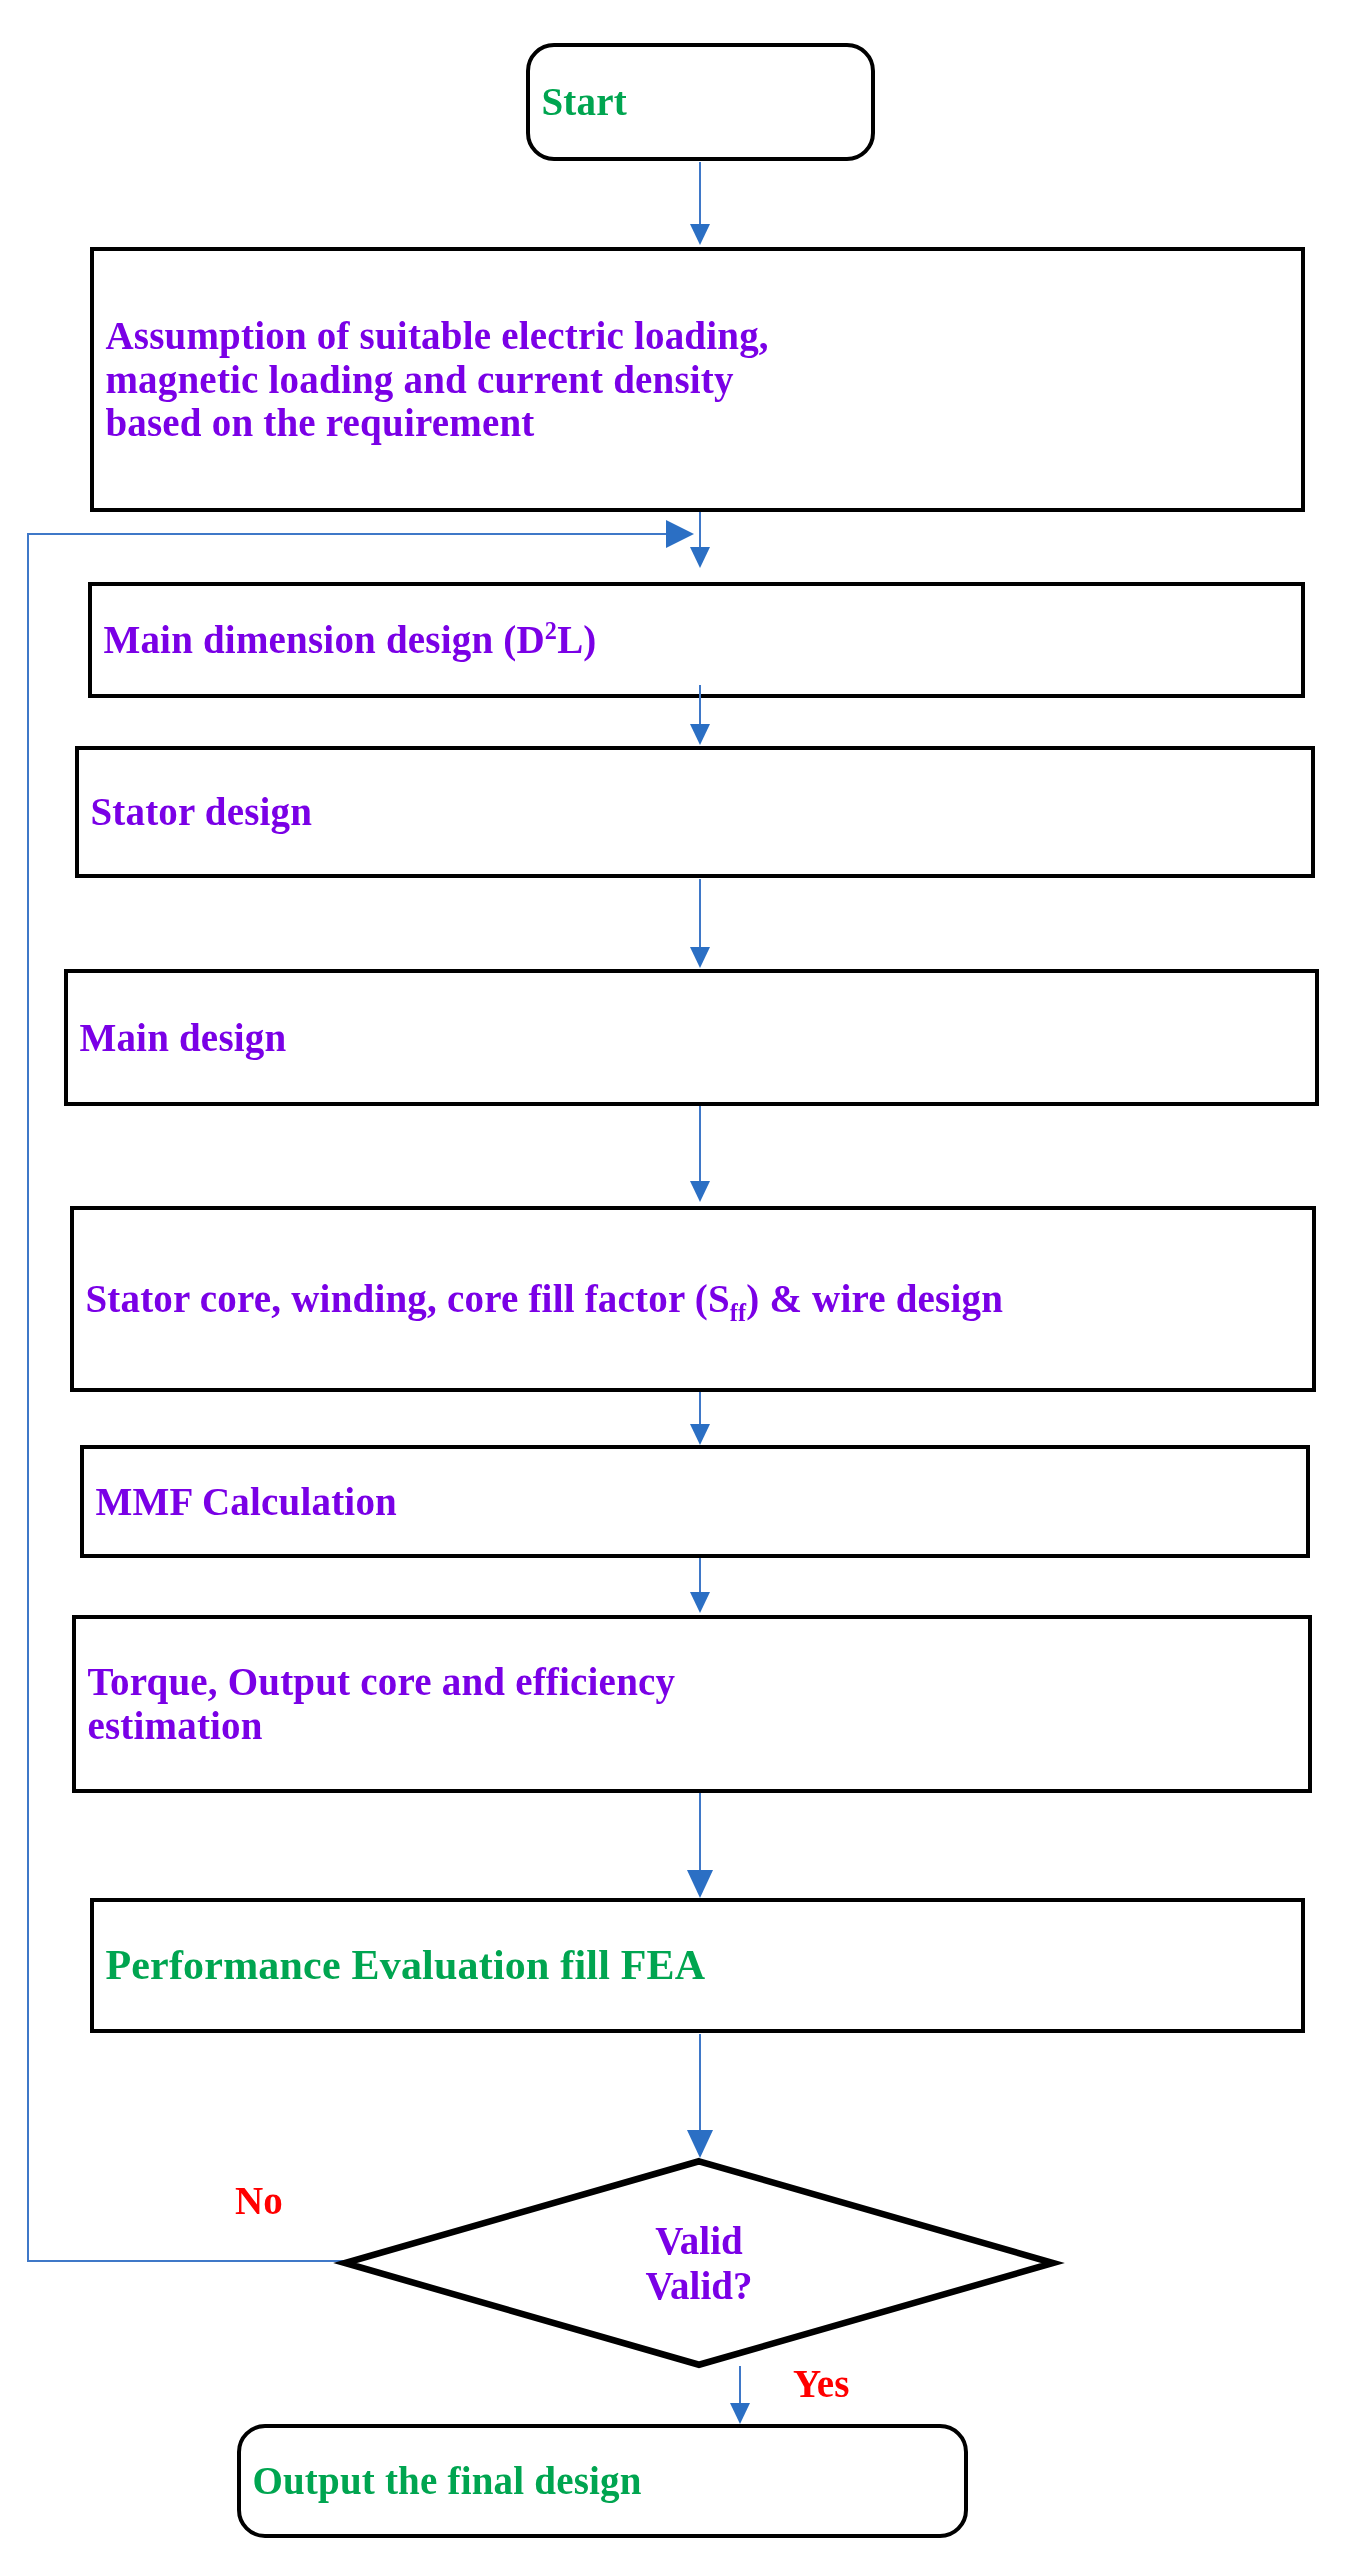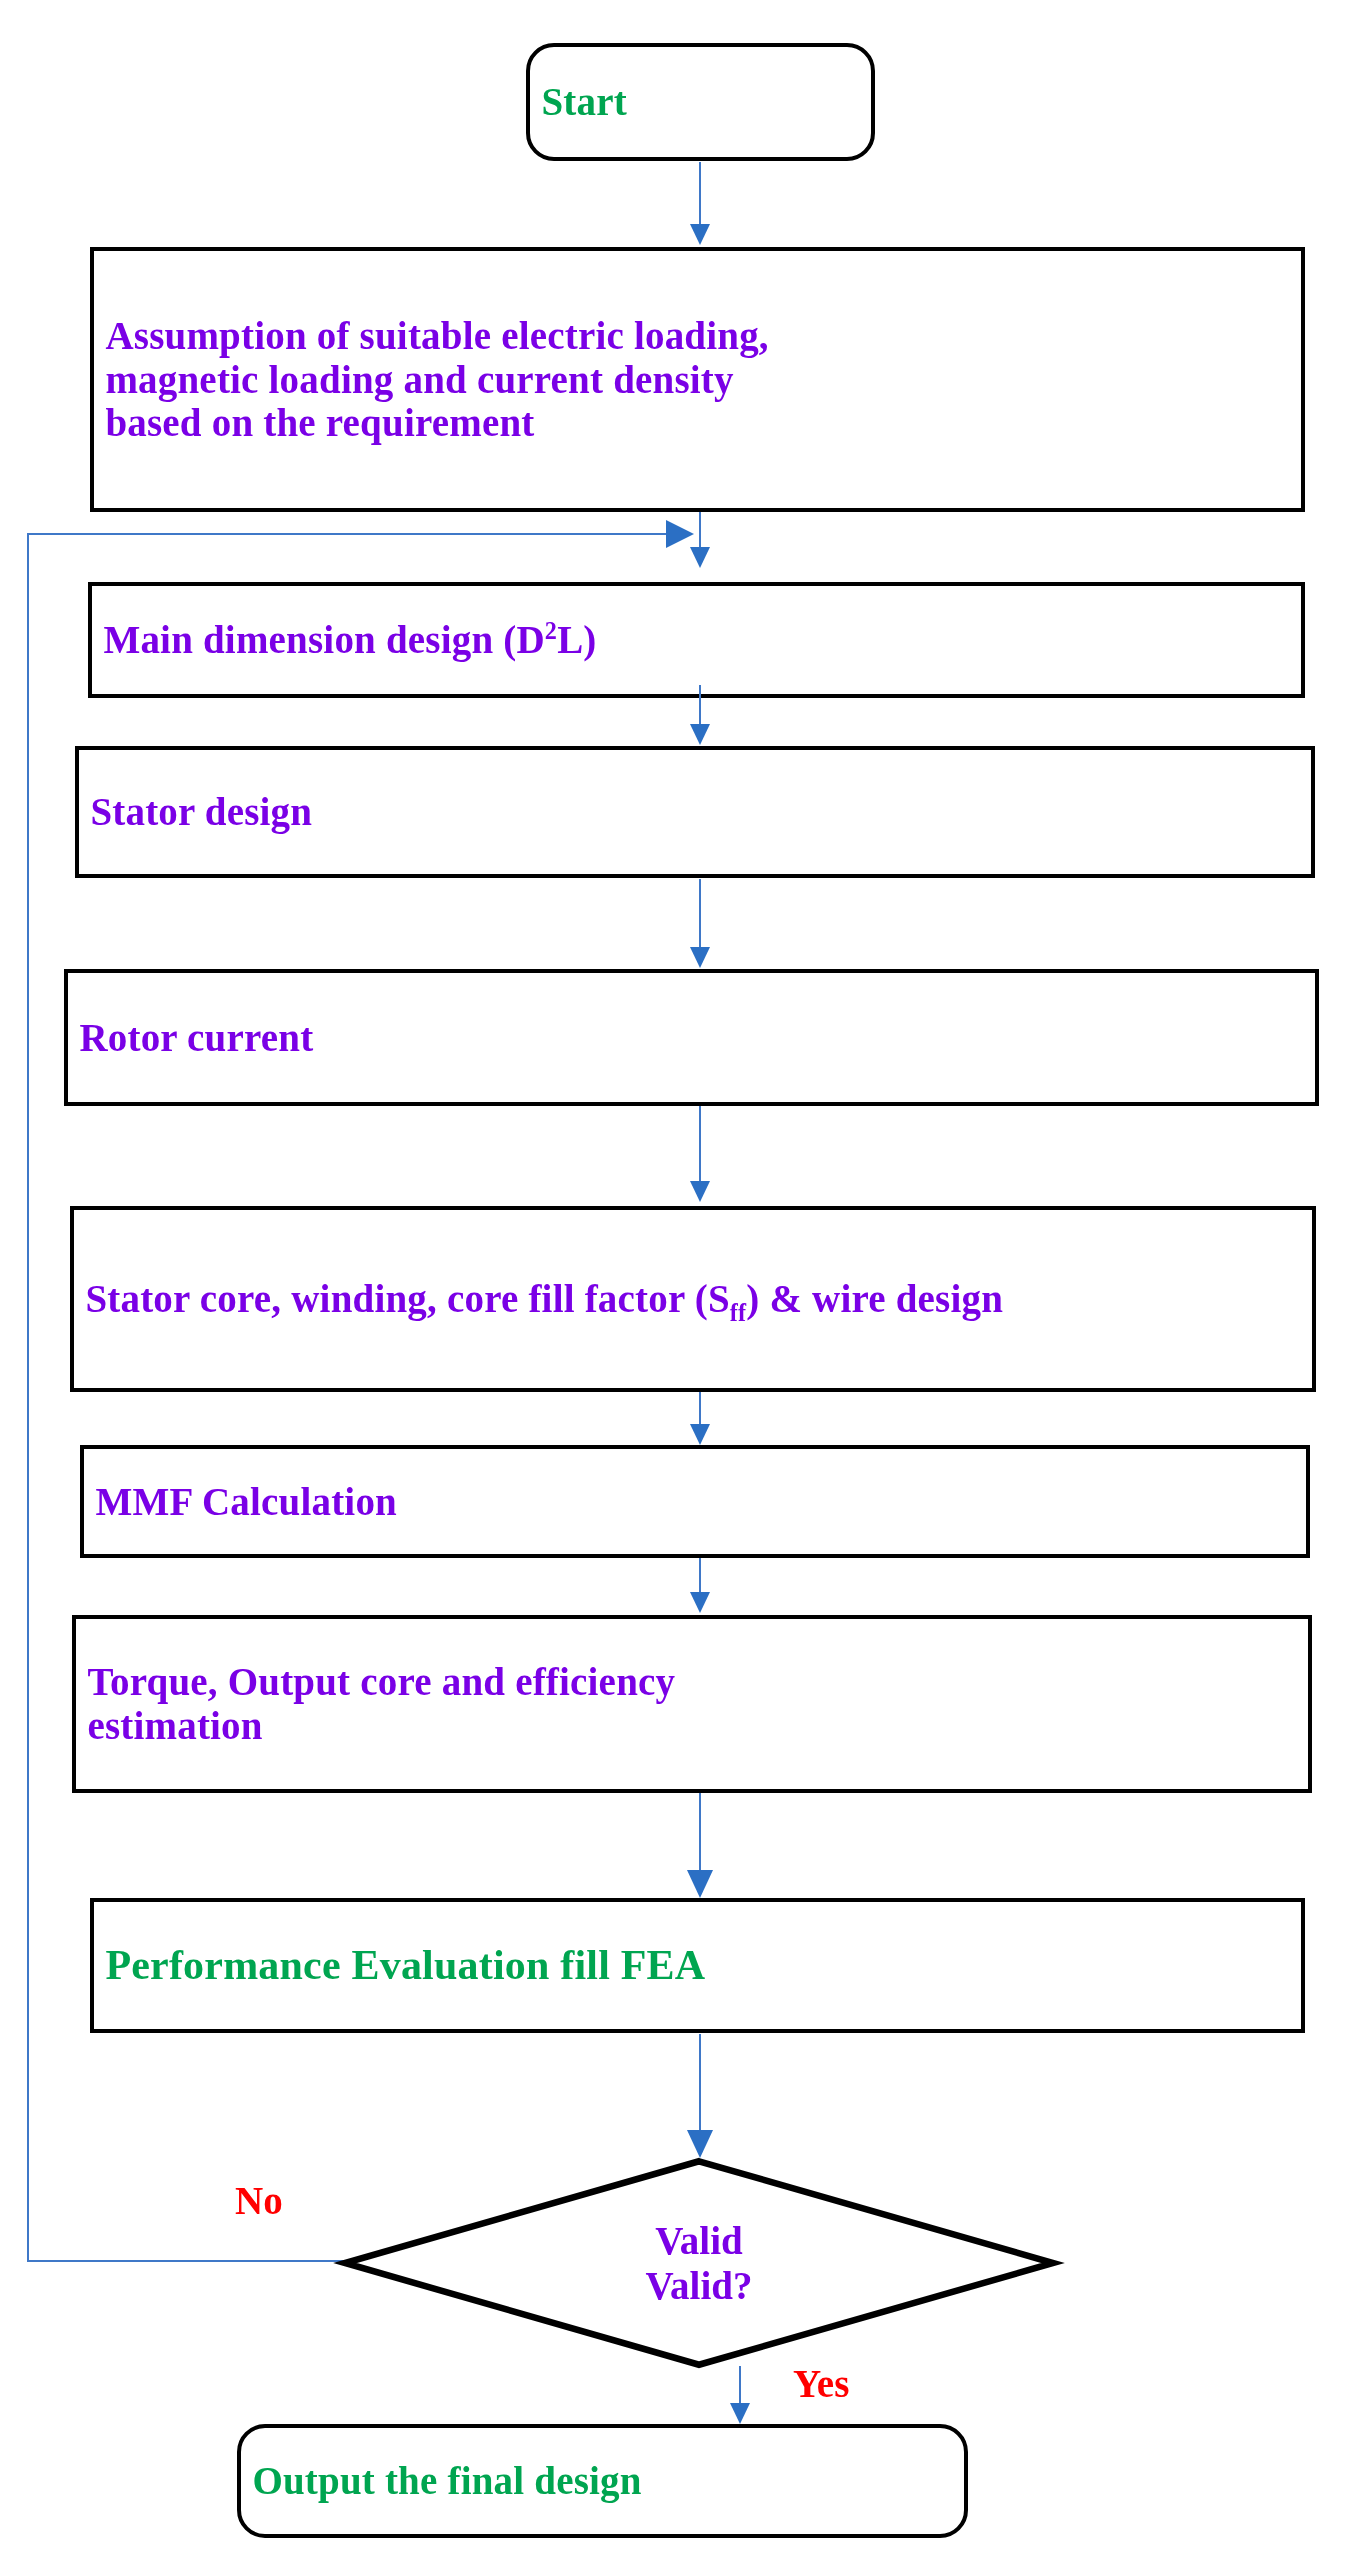--- a/index.html
+++ b/index.html
@@ -158,21 +158,21 @@
   <div class="arrowhead down-small" style="left:690px; top:724px;"></div>
 
   <div class="node rect" style="left:75px; top:746px; width:1240px; height:132px;">
     <span class="label txt-purple fs-48">Stator design</span>
   </div>
 
   <div class="conn v" style="left:699px; top:879px; height:70px;"></div>
   <div class="arrowhead down-small" style="left:690px; top:947px;"></div>
 
   <div class="node rect" style="left:64px; top:969px; width:1255px; height:137px;">
-    <span class="label txt-purple fs-48">Rotor current</span>
+    <span class="label txt-purple fs-48">Main design</span>
   </div>
 
   <div class="conn v" style="left:699px; top:1106px; height:77px;"></div>
   <div class="arrowhead down-small" style="left:690px; top:1181px;"></div>
 
   <div class="node rect" style="left:70px; top:1206px; width:1246px; height:186px;">
     <span class="label txt-purple fs-48">
       <span>Stator core, winding, core fill factor (S</span><sub>ff</sub><span>) &amp; wire design</span>
     </span>
   </div>

